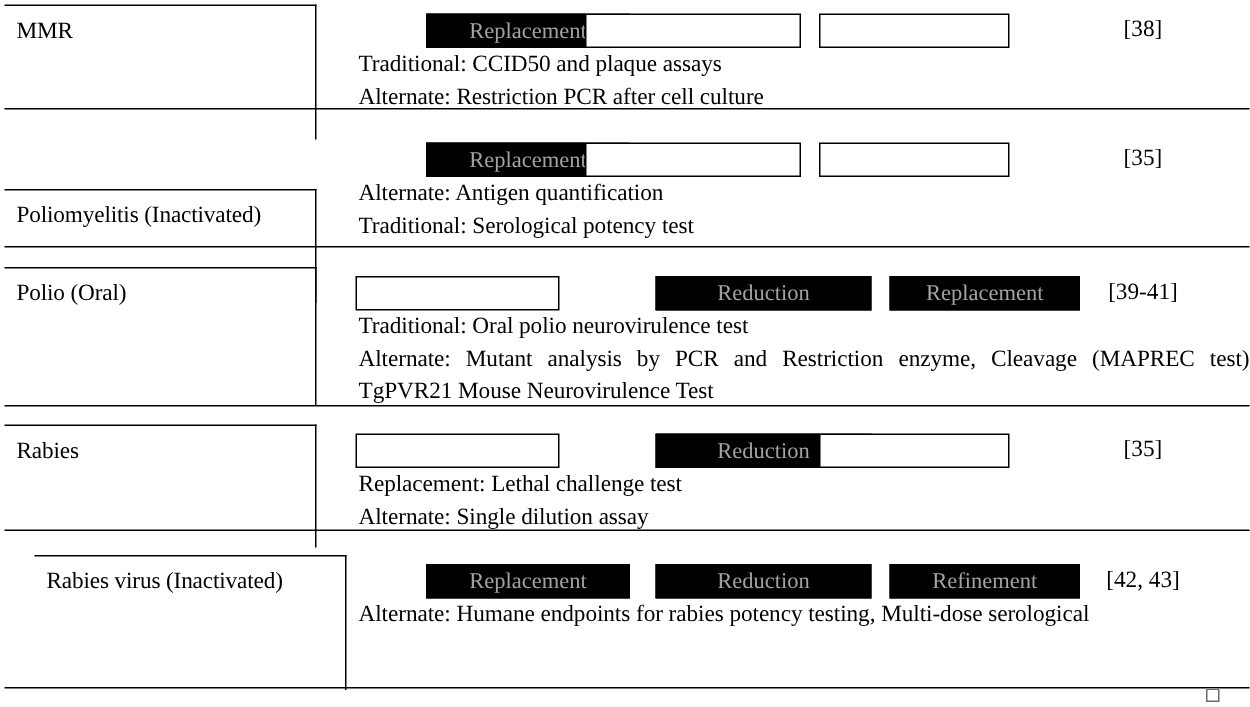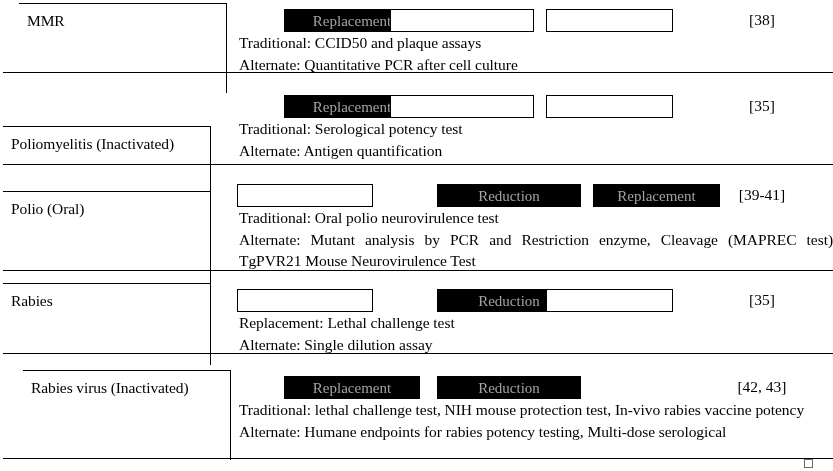--- a/index.html
+++ b/index.html
@@ -129,57 +129,57 @@
     height: 7px;
     border: 1px solid #6b6b6b;
     background: #ffffff;
   }
 </style>
 </head>
 <body>
 
 <div id="table-root">
     <div class="row" style="top: 3px;">
-      <div class="name-cell" style="height: 90px; margin-left: 16px;">
+      <div class="name-cell" style="height: 90px;">
         <div class="name-text">MMR</div>
       </div>
       <div class="content-cell" style="top: 2px;">
         <div class="badge-strip">
           <div class="badge slot0 filled">Replacement</div>
           <div class="badge slot1 empty"></div>
           <div class="badge slot2 empty"></div>
           <div class="refs">[38]</div>
         </div>
         <div class="body-text">
           <p class="nojust">Traditional: CCID50 and plaque assays</p>
-          <p class="nojust">Alternate: Quantitative PCR after cell culture</p>
+          <p class="nojust">Alternate: Restriction PCR after cell culture</p>
         </div>
       </div>
     </div>
     <div class="row-rule" style="top: 72px;"></div>
     <div class="row" style="top: 89px;">
       <div class="name-cell" style="height: 76px; margin-top: 37px;">
         <div class="name-text">Poliomyelitis (Inactivated)</div>
       </div>
       <div class="content-cell" style="top: 2px;">
         <div class="badge-strip">
           <div class="badge slot0 filled">Replacement</div>
           <div class="badge slot1 empty"></div>
           <div class="badge slot2 empty"></div>
           <div class="refs">[35]</div>
         </div>
         <div class="body-text">
+          <p class="nojust">Alternate: Antigen quantification</p>
           <p class="nojust">Traditional: Serological potency test</p>
-          <p class="nojust">Alternate: Antigen quantification</p>
         </div>
       </div>
     </div>
     <div class="row-rule" style="top: 164px;"></div>
     <div class="row" style="top: 178px;">
-      <div class="name-cell" style="height: 92px; margin-top: 13px;">
+      <div class="name-cell" style="height: 92px;">
         <div class="name-text">Polio (Oral)</div>
       </div>
       <div class="content-cell" style="top: 2px;">
         <div class="badge-strip">
           <div class="badge slot0 empty"></div>
           <div class="badge slot1 filled">Reduction</div>
           <div class="badge slot2 filled">Replacement</div>
           <div class="refs">[39-41]</div>
         </div>
         <div class="body-text">
@@ -208,23 +208,23 @@
     </div>
     <div class="row-rule" style="top: 353px;"></div>
     <div class="row" style="top: 370px;">
       <div class="name-cell" style="height: 90px; margin-left: 20px;">
         <div class="name-text">Rabies virus (Inactivated)</div>
       </div>
       <div class="content-cell" style="top: 2px;">
         <div class="badge-strip">
           <div class="badge slot0 filled">Replacement</div>
           <div class="badge slot1 filled">Reduction</div>
+          <div class="badge slot2 filled">Refinement</div>
           <div class="refs">[42, 43]</div>
         </div>
         <div class="body-text">
-          <p class="">Traditional: lethal challenge test, NIH mouse protection test, In-vivo rabies vaccine potency</p>
           <p class="">Alternate: Humane endpoints for rabies potency testing, Multi-dose serological</p>
         </div>
       </div>
     </div>
     <div class="row-rule" style="top: 458px;"></div>
     <div class="corner-artifact"></div>
   </div>
 
 </body></html>

